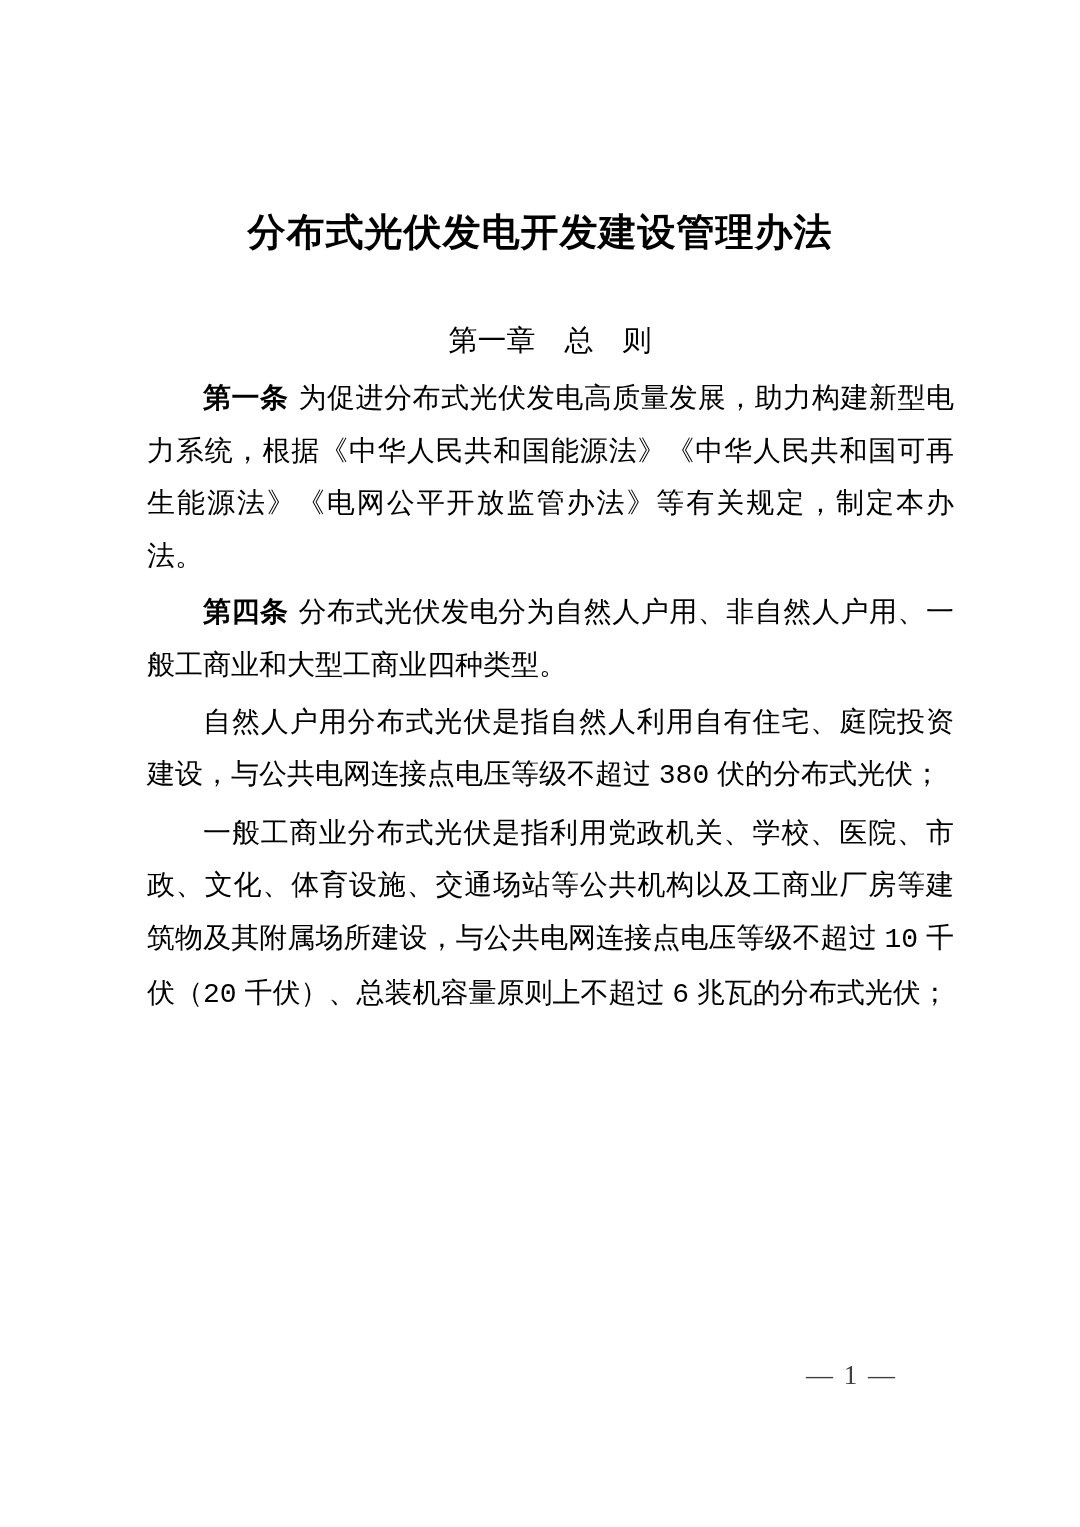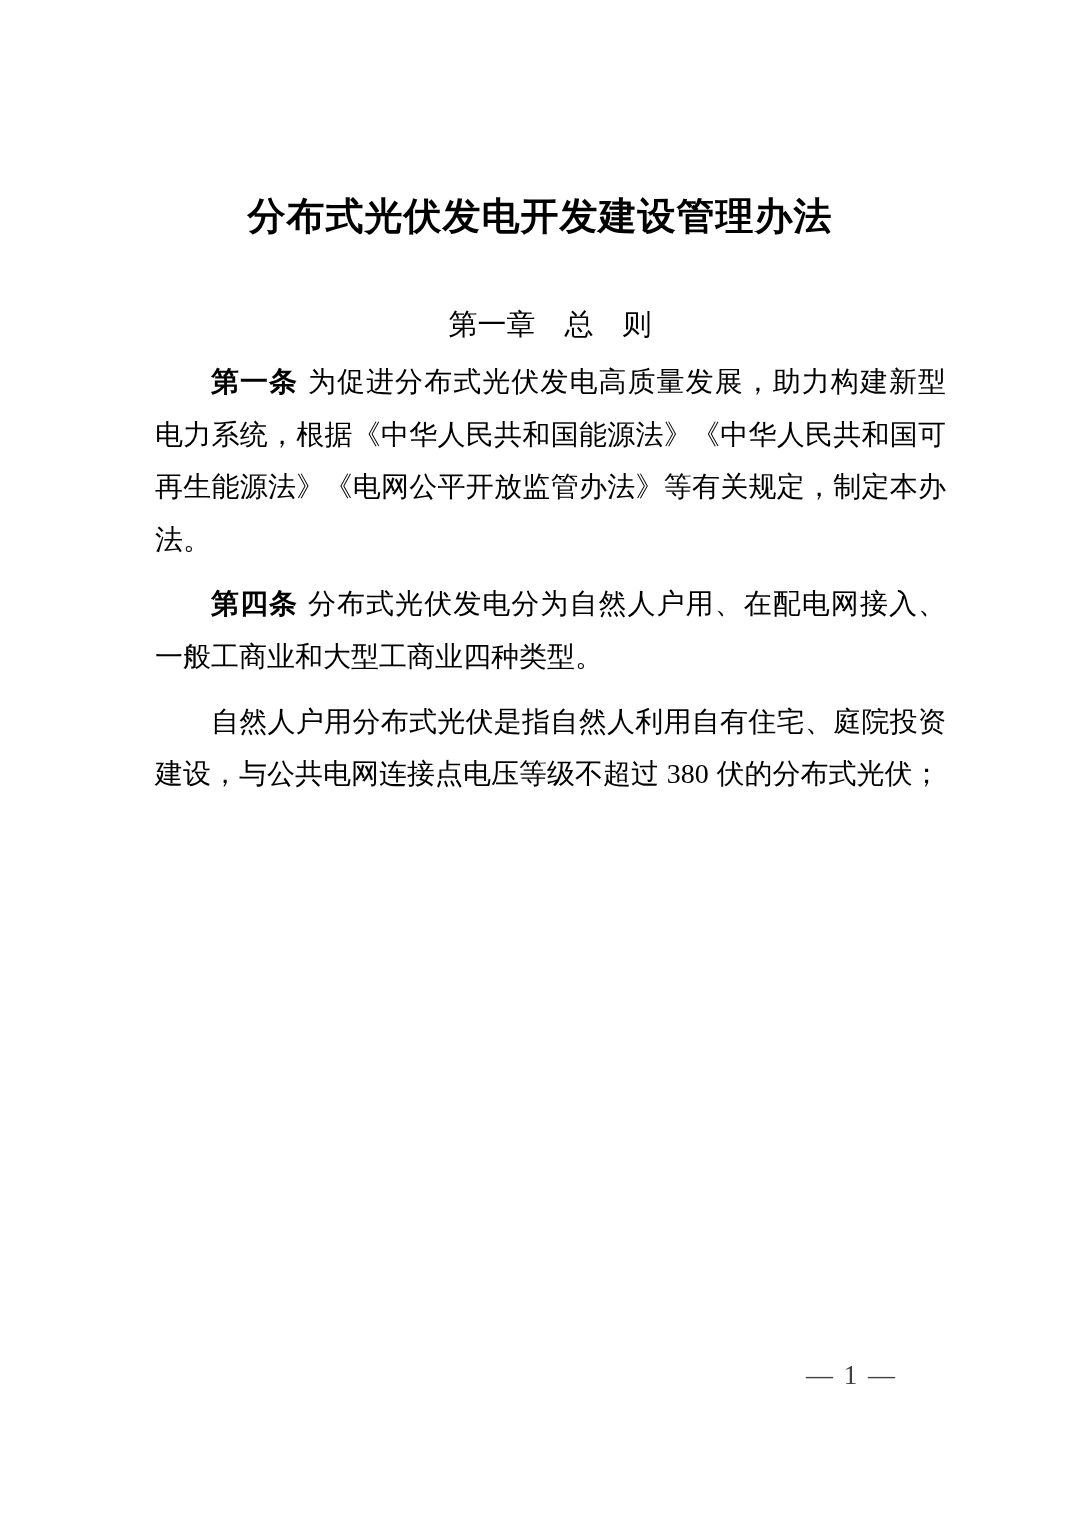--- a/index.html
+++ b/index.html
@@ -14,52 +14,52 @@
     font-family: "Liberation Sans", sans-serif;
   }
   .page {
     position: relative;
     width: 1080px;
     height: 1527px;
     background: #ffffff;
     overflow: hidden;
   }
   .doc-title {
-    margin: 0;
+    margin: 16px;
     padding-top: 192px;
     text-align: center;
     font-size: 38px;
     font-weight: 700;
     line-height: 48px;
     letter-spacing: 1px;
   }
   .chapter-heading {
     margin: 66px 0 0 0;
     text-align: center;
     font-size: 29px;
     font-weight: 400;
     line-height: 36px;
     padding-left: 20px;
   }
   .body-text {
     margin: 14px 122px 0 143px;
     text-align: justify;
   }
   .para {
-    margin: 12px;
+    margin: 4px;
     font-size: 28px;
     line-height: 52.6px;
     text-indent: 2em;
   }
   .para-label {
     font-weight: 700;
     margin-right: 0.35em;
   }
   .num {
-    font-family: Liberation Serif, serif;
+    font-family: Liberation Mono, monospace;
   }
   .page-number {
     position: absolute;
     top: 1360px;
     left: 0;
     width: 100%;
     box-sizing: border-box;
     padding-right: 183px;
     text-align: right;
     font-family: "Liberation Serif", serif;
@@ -73,20 +73,21 @@
 <body>
 
 <div class="page">
   <h1 class="doc-title">分布式光伏发电开发建设管理办法</h1>
   <h2 class="chapter-heading">第一章　总　则</h2>
   <main class="body-text" id="paragraphs">
   <p class="para"><span class="para-label">第一条</span><span class="para-text">为促进分布式光伏发电高质量发展，助力构建新型电力系统，根据《中华人民共和国能源法》《中华人民共和国可再生能源法》《电网公平开放监管办法》等有关规定，制定本办法。</span></p>
 
 
 
-  <p class="para"><span class="para-label">第四条</span><span class="para-text">分布式光伏发电分为自然人户用、在配电网接入、一般工商业和大型工商业四种类型。</span></p>
+  <p class="para"><span class="para-label">第四条</span><span class="para-text">分布式光伏发电分为自然人户用、非自然人户用、一般工商业和大型工商业四种类型。</span></p>
 
   <p class="para"><span class="para-text">自然人户用分布式光伏是指自然人利用自有住宅、庭院投资建设，与公共电网连接点电压等级不超过 <span class="num">380</span> 伏的分布式光伏；</span></p>
 
 
+  <p class="para"><span class="para-text">一般工商业分布式光伏是指利用党政机关、学校、医院、市政、文化、体育设施、交通场站等公共机构以及工商业厂房等建筑物及其附属场所建设，与公共电网连接点电压等级不超过 <span class="num">10</span> 千伏（<span class="num">20</span> 千伏）、总装机容量原则上不超过 <span class="num">6</span> 兆瓦的分布式光伏；</span></p>
 </main>
   <div class="page-number">— 1 —</div>
 </div>
 
 </body></html>

